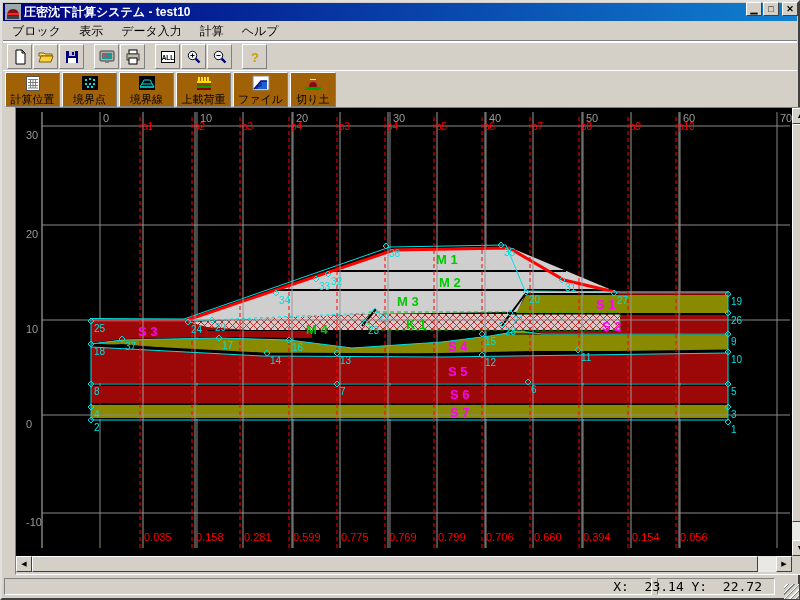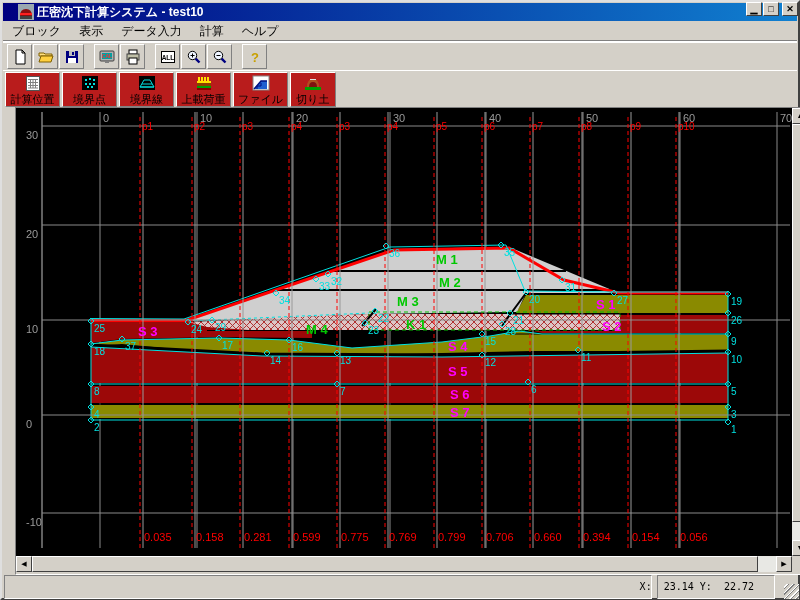--- a/index.html
+++ b/index.html
@@ -1,50 +1,50 @@
 <!DOCTYPE html>
 <html><head>
 <meta charset="utf-8">
 <style>
   html,body{margin:0;padding:0}
   body{width:800px;height:600px;position:relative;overflow:hidden;
        background:#d4d0c8;font-family:"Liberation Sans",sans-serif;
        -webkit-font-smoothing:none}
   .frame{position:absolute;inset:0;border:2px solid;border-color:#dfdfdf #404040 #404040 #dfdfdf;box-sizing:border-box}
   .titlebar{position:absolute;left:3px;top:3px;right:3px;height:18px;
-    background:linear-gradient(90deg,#000080,#1080d0);display:flex;align-items:center;padding-left:15px}
+    background:linear-gradient(90deg,#000080,#1080d0);display:flex;align-items:center;padding-left:2px}
   .appicon{width:16px;height:16px;margin-right:3px}
   .title{color:#fff;font-size:12px;font-weight:bold;white-space:pre}
   .winbtns{position:absolute;right:2px;top:2px;display:flex;gap:0}
   .wbtn{width:16px;height:14px;background:#d4d0c8;border:1px solid;border-color:#fff #404040 #404040 #fff;
         font-size:9px;line-height:12px;text-align:center;margin-left:1px;box-sizing:border-box;color:#000;font-weight:bold}
   .wbtn.close{margin-left:3px}
   .menubar{position:absolute;left:3px;top:22px;right:3px;height:18px;background:#d4d0c8;
            display:flex;align-items:center;font-size:12px;border-bottom:1px solid #808080;box-shadow:0 1px 0 #fff}
   .menuitem{padding:2px 9px;color:#000}
   .tb1{position:absolute;left:3px;top:42px;right:3px;height:27px;border-top:1px solid #fff;display:flex;align-items:center;padding-left:4px}
   .tbtn{width:25px;height:25px;background:#d4d0c8;border:1px solid;border-color:#fff #808080 #808080 #fff;
         display:flex;align-items:center;justify-content:center;margin-right:1px;box-sizing:border-box}
   .tgap{width:9px}
   .tb2{position:absolute;left:3px;top:70px;right:3px;height:37px;border-top:1px solid #fff;display:flex;align-items:stretch;padding-left:2px}
-  .tool{width:55px;background:#b91c1c;border:1px solid;border-color:#fff #808080 #808080 #fff;margin:1px 2px 1px 0;
+  .tool{width:55px;background:#a16207;border:1px solid;border-color:#fff #808080 #808080 #fff;margin:1px 2px 1px 0;
         display:flex;flex-direction:column;align-items:center;justify-content:center;box-sizing:border-box}
   .tool .lbl{font-size:11px;line-height:12px;white-space:nowrap}
   #client{position:absolute;left:15px;top:107px;width:794px;height:466px;background:#d4d0c8;
           border:1px solid;border-color:#808080 #fff #fff #808080;box-sizing:content-box}
   #canvas{position:absolute;left:0;top:0;width:776px;height:448px;background:#000}
   .vscroll{position:absolute;left:776px;top:0;width:16px;height:448px;background:#e8e8e4}
   .hscroll{position:absolute;left:0;top:448px;width:776px;height:16px;background:#e8e8e4}
   .corner{position:absolute;left:776px;top:448px;width:16px;height:16px;background:#d4d0c8}
   .sbtn{position:absolute;width:16px;height:16px;background:#d4d0c8;border:1px solid;border-color:#fff #404040 #404040 #fff;
         box-sizing:border-box;font-size:7px;text-align:center;line-height:13px;color:#000}
   .thumb{position:absolute;background:#d4d0c8;border:1px solid;border-color:#fff #404040 #404040 #fff;box-sizing:border-box}
   .statusbar{position:absolute;left:3px;top:576px;right:3px;height:21px;background:#d4d0c8;display:flex;align-items:center}
-  .spanel{height:24px;border:1px solid;border-color:#808080 #fff #fff #808080;box-sizing:border-box;
-          font-family:"DejaVu Sans Mono",monospace;font-size:10px;display:flex;align-items:center;padding:0 20px;white-space:pre}
+  .spanel{height:17px;border:1px solid;border-color:#808080 #fff #fff #808080;box-sizing:border-box;
+          font-family:"DejaVu Sans Mono",monospace;font-size:13px;display:flex;align-items:center;padding:0 12px;white-space:pre}
   .sp1{width:648px;margin-left:1px}
   .sp2{width:118px;margin-left:5px;justify-content:flex-end}
   .grip{position:absolute;right:1px;bottom:1px;width:15px;height:15px;
         background:repeating-linear-gradient(135deg,#d4d0c8 0 2px,#fff 2px 3px,#808080 3px 4px)}
   svg text{font-family:"Liberation Sans",sans-serif}
 </style>
 </head>
 <body>
 
 <div class="frame"></div>

